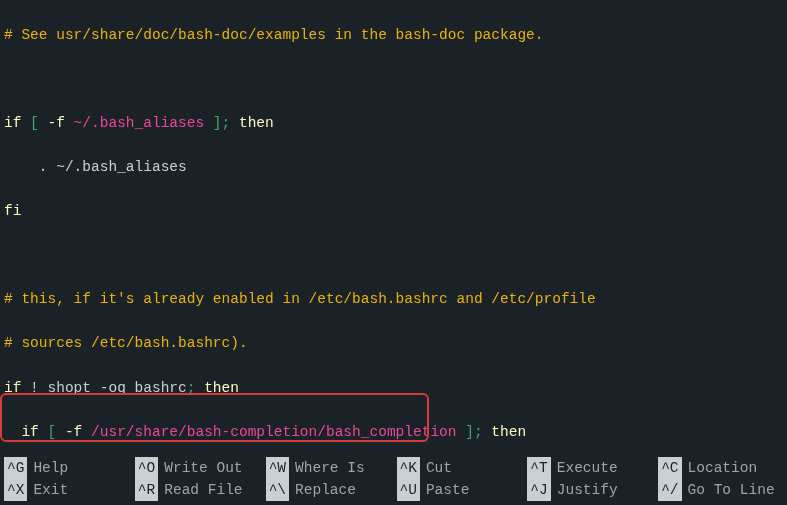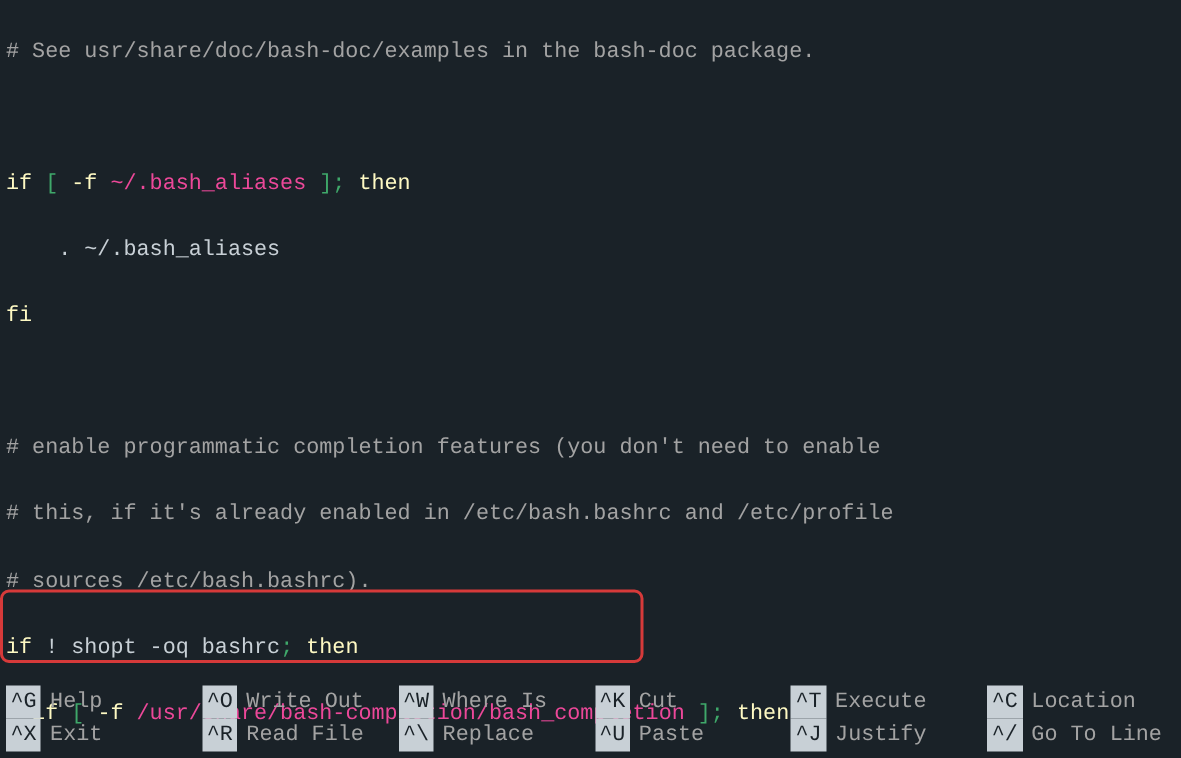--- a/index.html
+++ b/index.html
@@ -11,21 +11,21 @@
     line-height: 1.52;
     width: 787px;
     height: 505px;
     overflow: hidden;
     position: relative;
   }
   .editor {
     padding: 2px 4px;
     white-space: pre;
   }
-  .c-comment { color: #a3a3a3; }
+  .c-comment { color: #eab308; }
   .c-key     { color: #fef9c3; }
   .c-green   { color: #3fa86a; }
   .c-path    { color: #ec4899; }
   .c-plain   { color: #c8d0d6; }
 
   .highlight-box {
     position: absolute;
     left: 0px;
     top: 393px;
     width: 429px;
@@ -64,21 +64,20 @@
 </head>
 <body>
 
 <div class="editor">
 <div><span class="c-comment"># See usr/share/doc/bash-doc/examples in the bash-doc package.</span></div>
 <div>&nbsp;</div>
 <div><span class="c-key">if</span><span class="c-green"> [ </span><span class="c-key">-f</span><span class="c-path"> ~/.bash_aliases</span><span class="c-green"> ]; </span><span class="c-key">then</span></div>
 <div><span class="c-plain">    . ~/.bash_aliases</span></div>
 <div><span class="c-key">fi</span></div>
 <div>&nbsp;</div>
-<div><span class="c-comment"># enable programmatic completion features (you don't need to enable</span></div>
 <div><span class="c-comment"># this, if it's already enabled in /etc/bash.bashrc and /etc/profile</span></div>
 <div><span class="c-comment"># sources /etc/bash.bashrc).</span></div>
 <div><span class="c-key">if</span><span class="c-plain"> ! </span><span class="c-plain">shopt -oq bashrc</span><span class="c-green">; </span><span class="c-key">then</span></div>
 <div><span class="c-key">  if</span><span class="c-green"> [ </span><span class="c-key">-f</span><span class="c-path"> /usr/share/bash-completion/bash_completion</span><span class="c-green"> ]; </span><span class="c-key">then</span></div>
 
 
 
 
 
 

